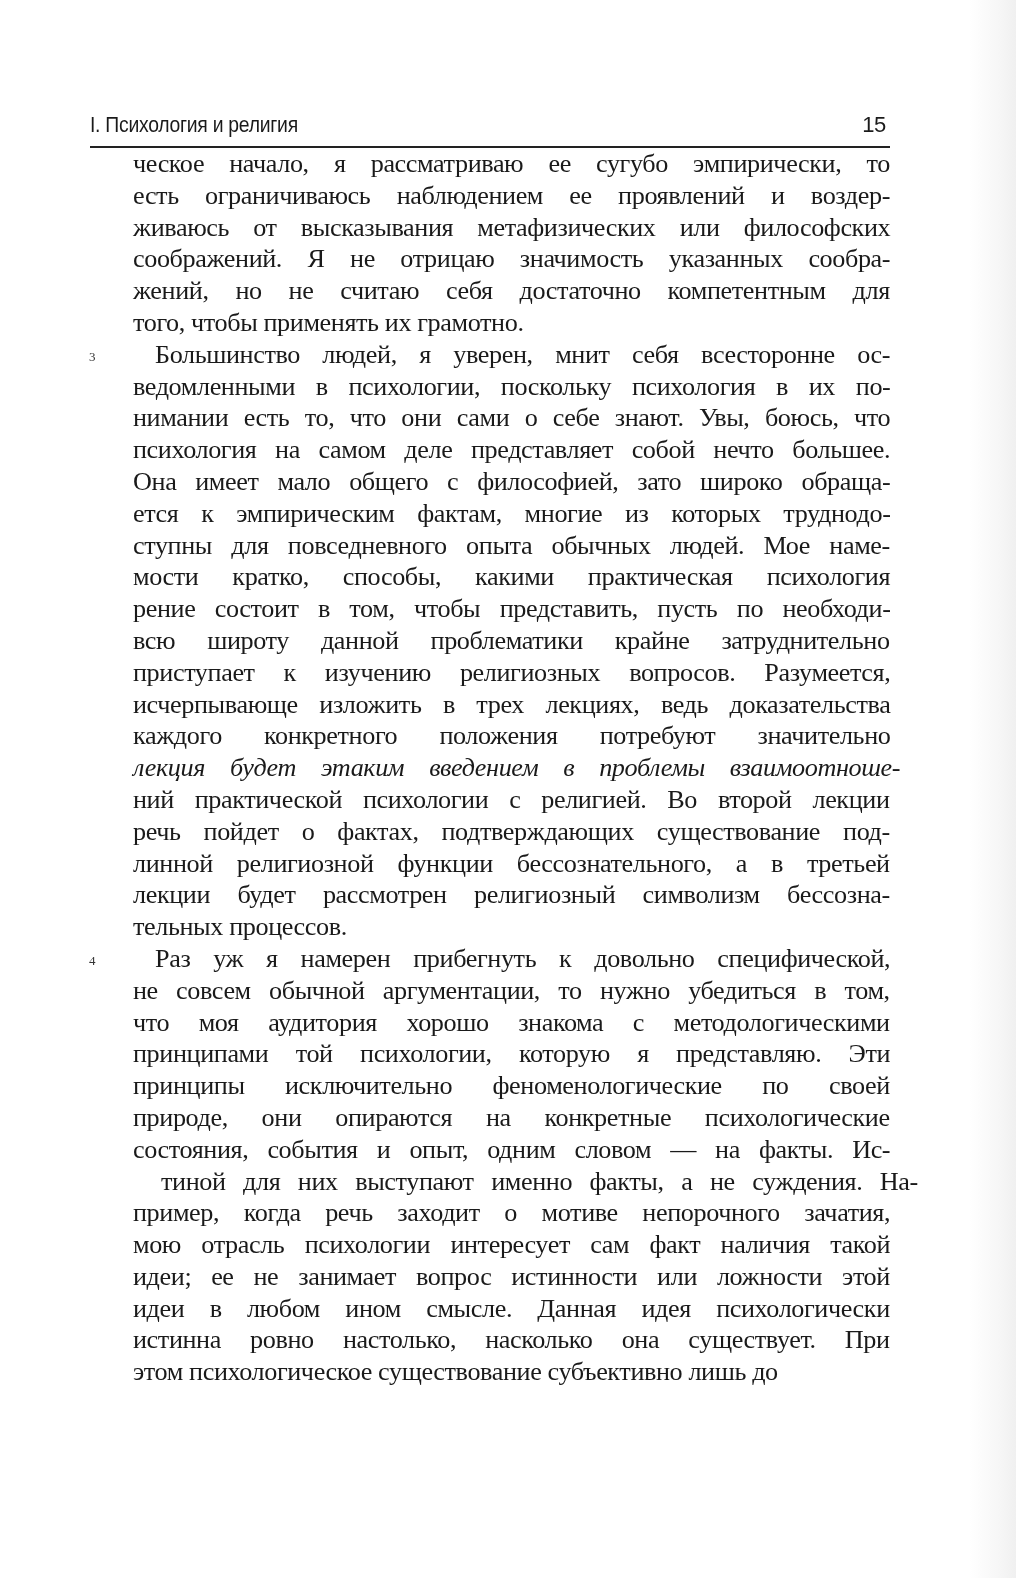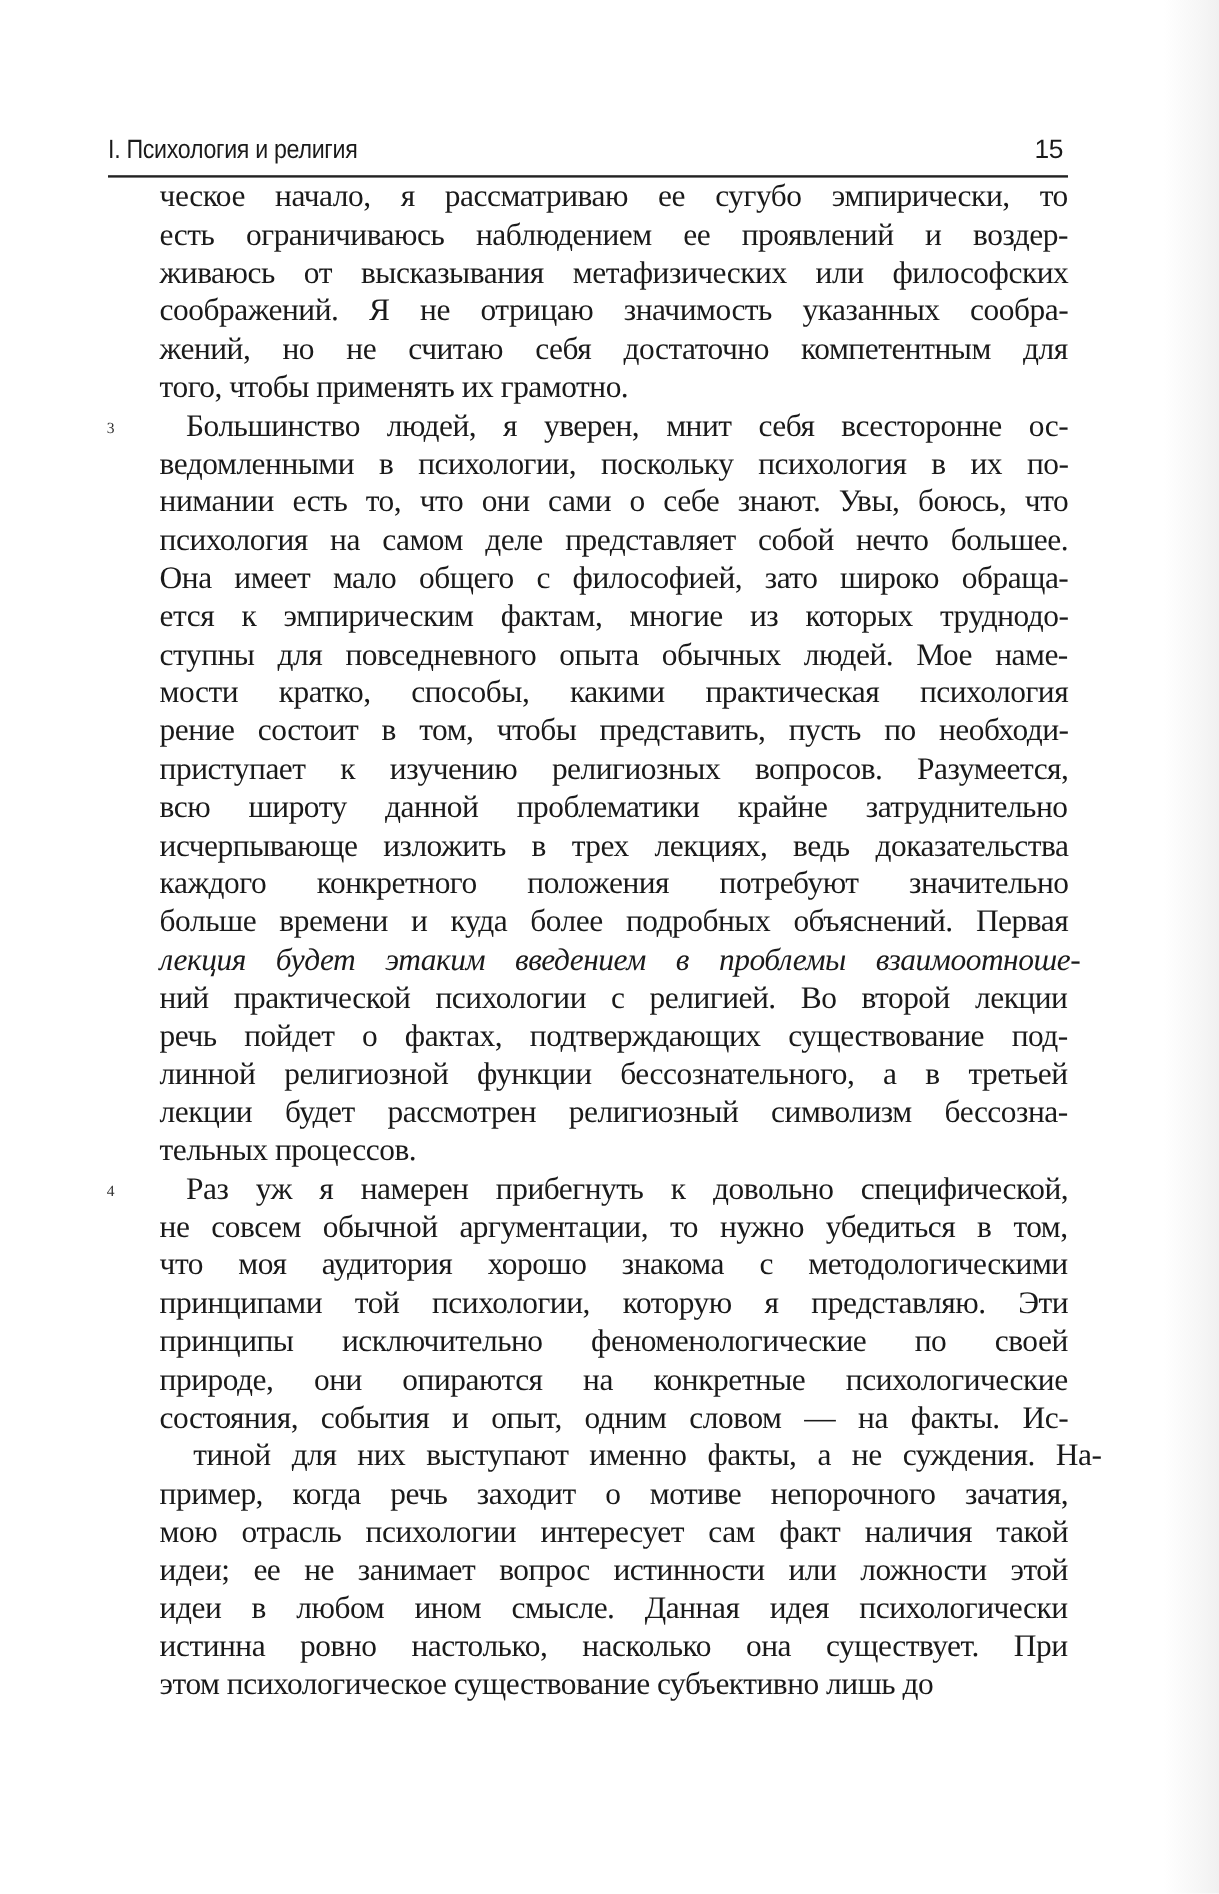--- a/index.html
+++ b/index.html
@@ -58,25 +58,24 @@
         <span class="margin-num">3</span>
         <span class="line indent"><span class="fit" style="word-spacing: 16.2857px;">Большинство людей, я уверен, мнит себя всесторонне ос-</span></span>
         <span class="line"><span class="fit" style="word-spacing: 14.5714px;">ведомленными в психологии, поскольку психология в их по-</span></span>
         <span class="line"><span class="fit" style="word-spacing: 9.27273px;">нимании есть то, что они сами о себе знают. Увы, боюсь, что</span></span>
         <span class="line"><span class="fit" style="word-spacing: 12.4286px;">психология на самом деле представляет собой нечто большее.</span></span>
         <span class="line"><span class="fit" style="word-spacing: 12.75px;">Она имеет мало общего с философией, зато широко обраща-</span></span>
         <span class="line"><span class="fit" style="word-spacing: 16.5714px;">ется к эмпирическим фактам, многие из которых труднодо-</span></span>
         <span class="line"><span class="fit" style="word-spacing: 13.1429px;">ступны для повседневного опыта обычных людей. Мое наме-</span></span>
         <span class="line"><span class="fit" style="word-spacing: 27.8px;">мости кратко, способы, какими практическая психология</span></span>
         <span class="line"><span class="fit" style="word-spacing: 13.25px;">рение состоит в том, чтобы представить, пусть по необходи-</span></span>
+        <span class="line"><span class="fit" style="word-spacing: 25.8px;">всю широту данной проблематики крайне затруднительно</span></span>
         <span class="line"><span class="fit" style="word-spacing: 22.8px;">приступает к изучению религиозных вопросов. Разумеется,</span></span>
-        <span class="line"><span class="fit" style="word-spacing: 25.8px;">всю широту данной проблематики крайне затруднительно</span></span>
         <span class="line"><span class="fit" style="word-spacing: 15.3333px;">исчерпывающе изложить в трех лекциях, ведь доказательства</span></span>
         <span class="line"><span class="fit" style="word-spacing: 36px;">каждого конкретного положения потребуют значительно</span></span>
-        <span class="line"><span class="fit" style="word-spacing: 13.1429px;">больше времени и куда более подробных объяснений. Первая</span></span>
         <span class="line"><span class="fit" style="word-spacing: 18.8333px; font-style: italic;">лекция будет этаким введением в проблемы взаимоотноше-</span></span>
         <span class="line"><span class="fit" style="word-spacing: 14.7143px;">ний практической психологии с религией. Во второй лекции</span></span>
         <span class="line"><span class="fit" style="word-spacing: 16.8333px;">речь пойдет о фактах, подтверждающих существование под-</span></span>
         <span class="line"><span class="fit" style="word-spacing: 17.8333px;">линной религиозной функции бессознательного, а в третьей</span></span>
         <span class="line"><span class="fit" style="word-spacing: 21.2px;">лекции будет рассмотрен религиозный символизм бессозна-</span></span>
         <span class="line last"><span class="fit">тельных процессов.</span></span>
       </div>
       <div class="para">
         <span class="margin-num">4</span>
         <span class="line indent"><span class="fit" style="word-spacing: 16.7143px;">Раз уж я намерен прибегнуть к довольно специфической,</span></span>

